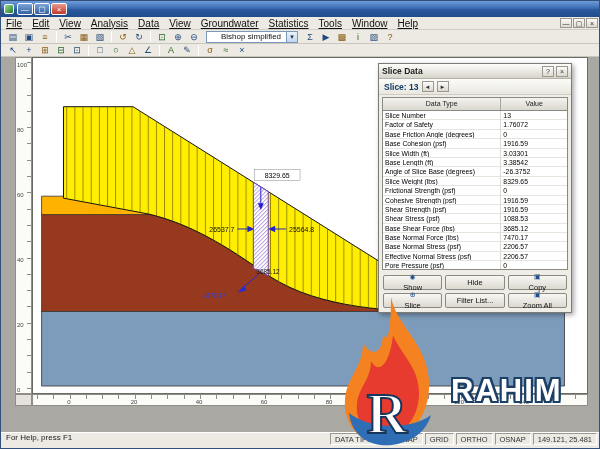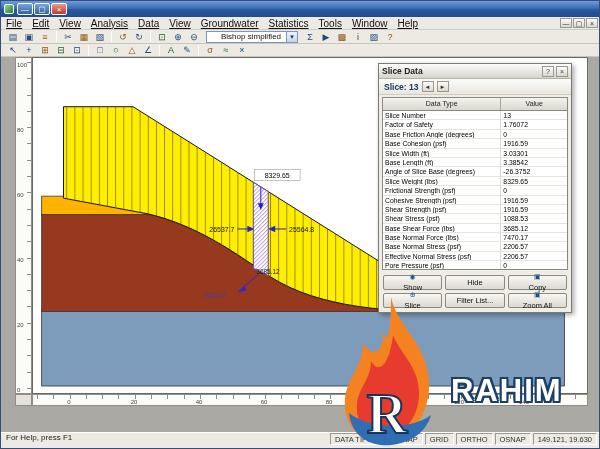--- a/index.html
+++ b/index.html
@@ -380,21 +380,21 @@
 </div>
 
 <div id="statusbar">
   <span id="status-help">For Help, press F1</span>
   <span id="status-panels">
       <span class="status-panel">DATA TIPS ON</span>
       <span class="status-panel">SNAP</span>
       <span class="status-panel">GRID</span>
       <span class="status-panel">ORTHO</span>
       <span class="status-panel">OSNAP</span>
-      <span class="status-panel">149.121, 19.630</span>
+      <span class="status-panel">149.121, 25.481</span>
     </span>
 </div>
 
 <div id="watermark">
   <svg id="flame" viewBox="0 0 100 150">
     <path fill="#f58220" d="M52,2 C58,32 88,48 90,86 C92,120 70,146 46,148 C22,150 4,130 6,104 C8,82 24,72 24,48 C32,62 44,60 44,38 C48,50 52,38 52,2 Z"></path>
     <path fill="#e63b2e" d="M54,40 C62,60 80,72 80,98 C80,124 64,140 46,141 C28,142 16,128 18,108 C20,92 32,84 32,66 C38,78 50,74 54,40 Z"></path>
     <path fill="#2f6db5" d="M10,118 C30,134 70,136 92,120 C86,142 62,152 42,150 C24,148 12,136 10,118 Z"></path>
     <text x="48" y="138" font-size="56" font-weight="bold" text-anchor="middle" fill="#ffffff" stroke="#16365c" stroke-width="2" font-family="Liberation Serif, serif">R</text>
   </svg>

